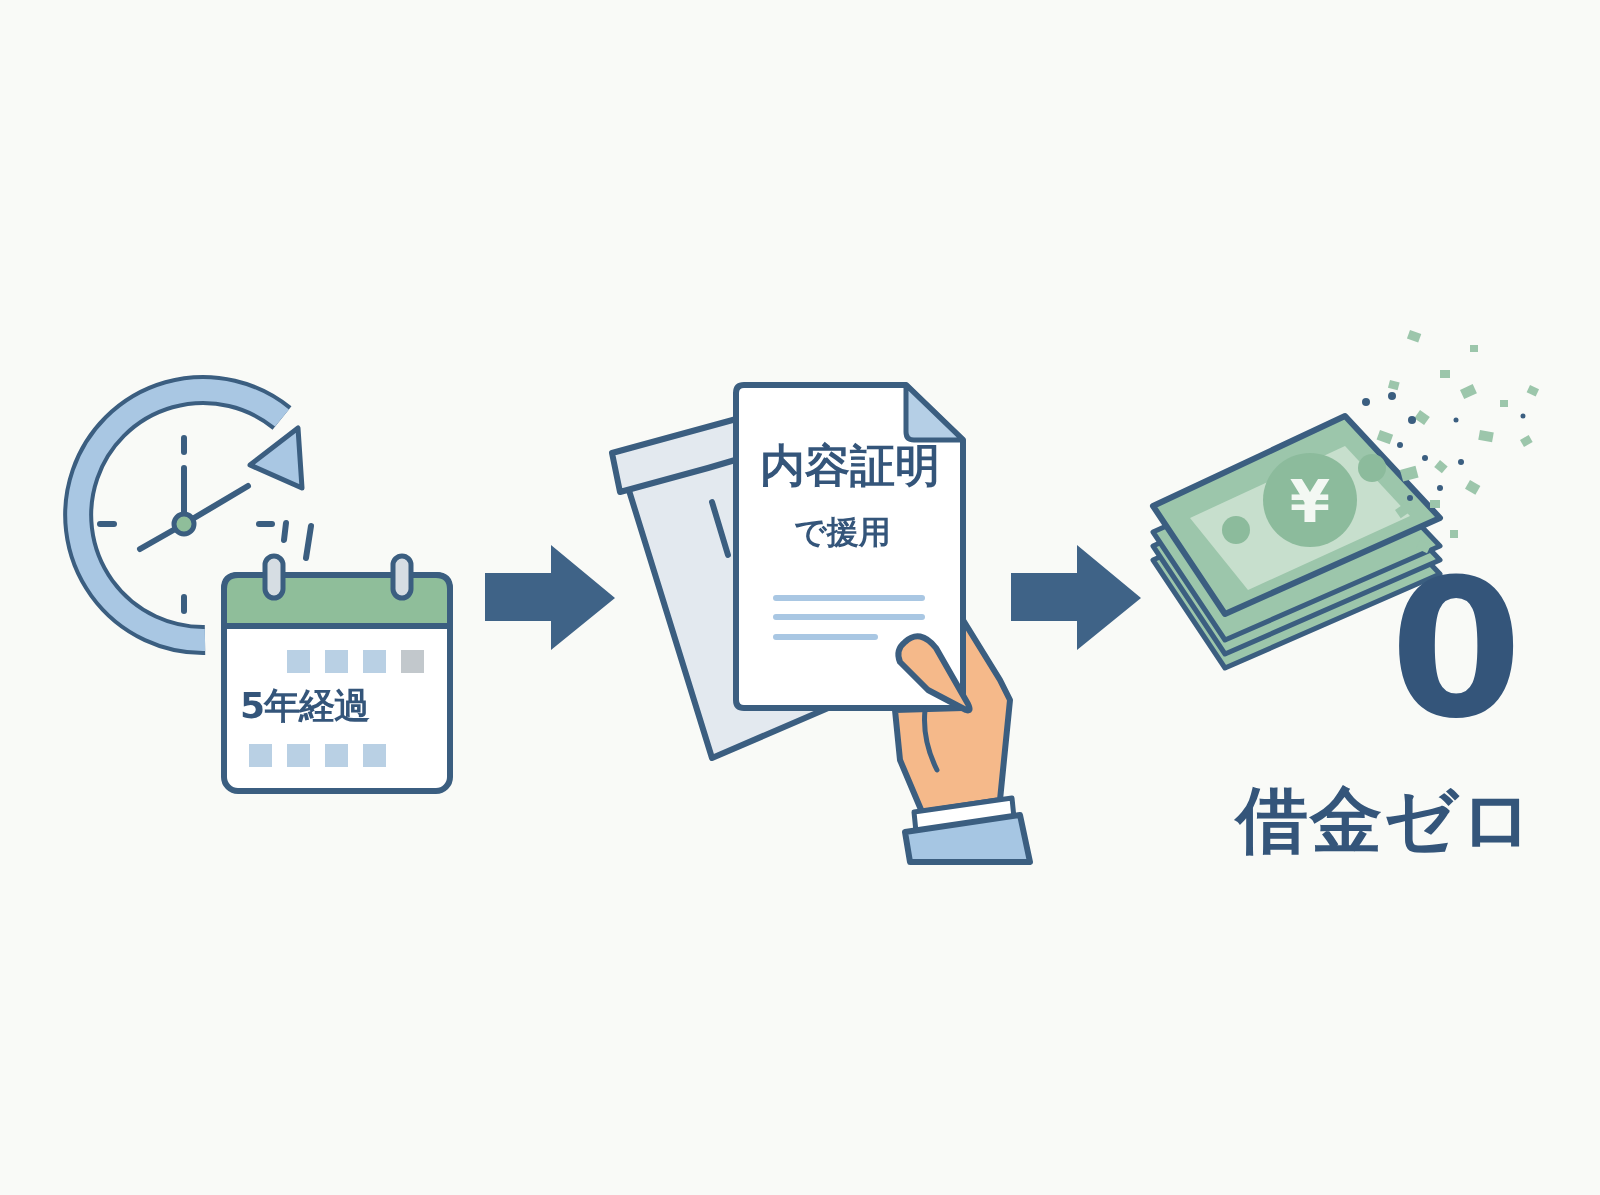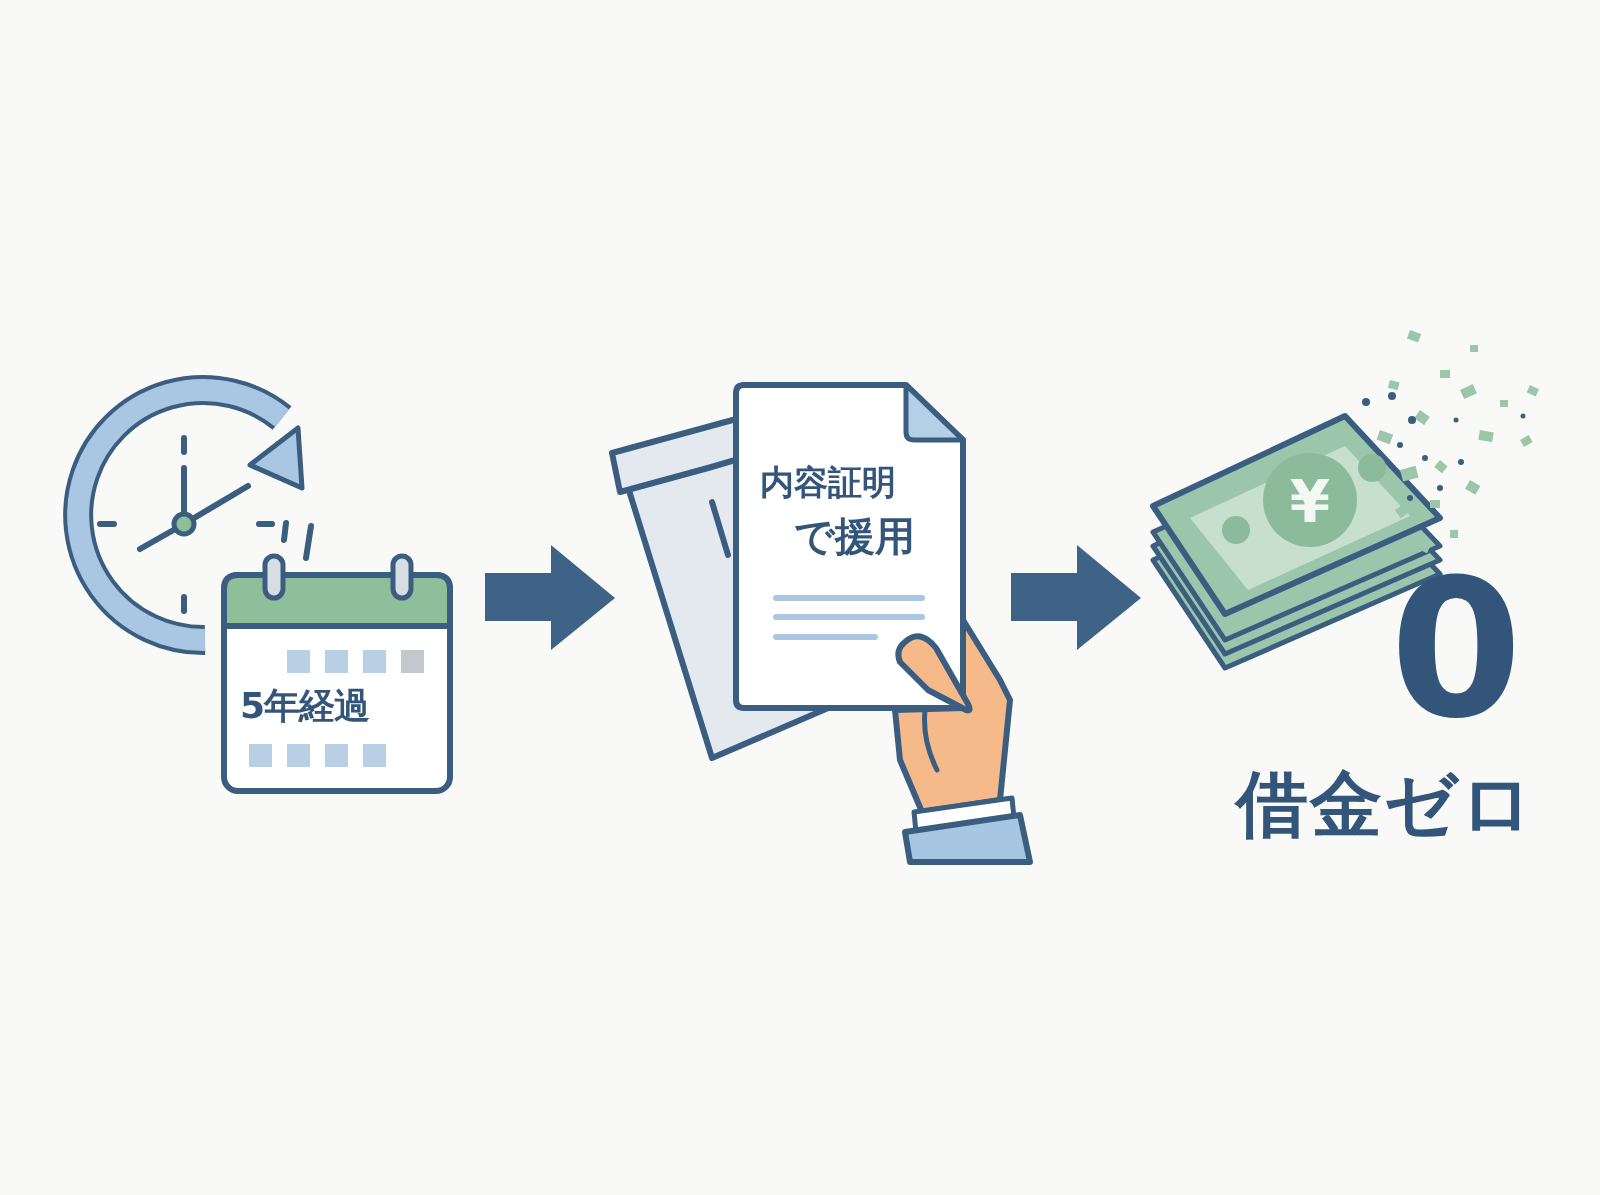--- a/index.html
+++ b/index.html
@@ -10,24 +10,24 @@
     position: relative;
   }
   .stage { position: absolute; left: 0; top: 0; width: 1600px; height: 1195px; }
   svg.art { position: absolute; left: 0; top: 0; }
   .label {
     position: absolute; color: #34557a; font-weight: bold;
     white-space: nowrap; line-height: 1;
     font-family: "DejaVu Sans", "Liberation Sans", sans-serif;
   }
   .cal-label { left: 240px; top: 688px; font-size: 36px; letter-spacing: -1px; }
-  .doc-line1 { left: 760px; top: 465px; font-size: 34px; }
-  .doc-line2 { left: 794px; top: 516px; font-size: 40px; }
+  .doc-line1 { left: 760px; top: 443px; font-size: 45px; }
+  .doc-line2 { left: 794px; top: 516px; font-size: 32px; }
   .zero { left: 1390px; top: 555px; font-size: 190px; font-weight: bold; color: #34557a; }
-  .zero-text { left: 1236px; top: 768px; font-size: 72px; letter-spacing: 2px; text-align: center; }
+  .zero-text { left: 1236px; top: 784px; font-size: 72px; letter-spacing: 2px; text-align: center; }
 </style>
 </head>
 <body>
 
 <div class="stage">
 
   <svg class="art" width="1600" height="1195" viewBox="0 0 1600 1195">
 
     <g>
 

